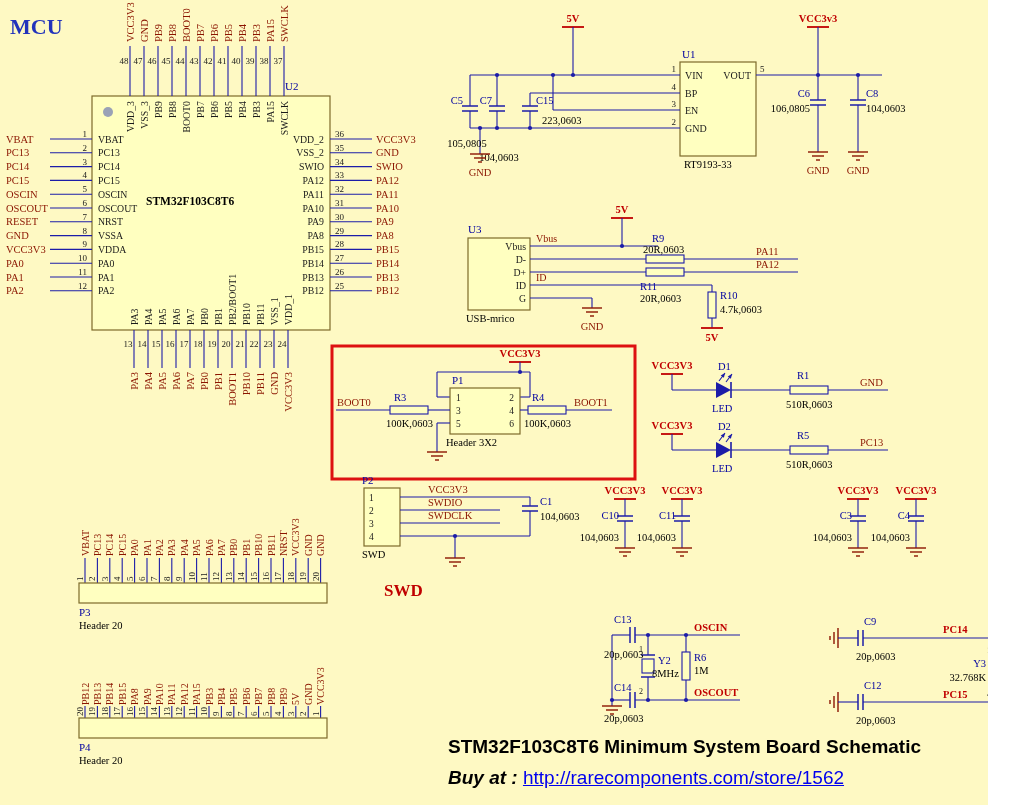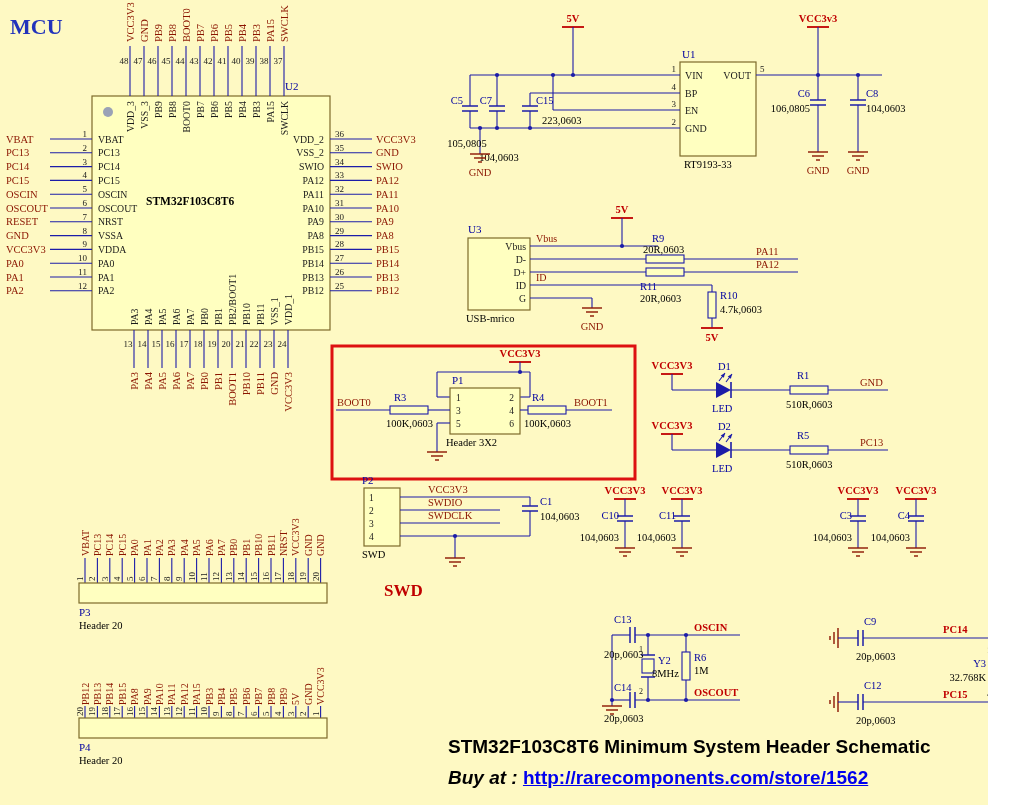--- a/index.html
+++ b/index.html
@@ -2,21 +2,21 @@
 <html><head>
 <meta charset="utf-8">
 <style>
   html,body{margin:0;padding:0;background:#ffffff;}
   .canvas{position:relative;width:988px;height:805px;background:#fef9c3;overflow:hidden;font-family:"Liberation Serif",serif;}
   svg{position:absolute;left:0;top:0;}
   svg text{font-family:"Liberation Serif",serif;}
   .title-block{position:absolute;left:448px;top:736px;font-family:"Liberation Sans",sans-serif;font-weight:bold;font-size:19px;color:#000;line-height:1.15;}
   .title-line{margin-bottom:9px;}
   .buy-prefix{white-space:pre;font-style:italic;}
-  .buy-link{color:#0000ee;text-decoration:underline;font-weight:bold;}
+  .buy-link{color:#0000ee;text-decoration:underline;font-weight:normal;}
 </style>
 </head>
 <body>
 
 <div class="canvas">
   <svg id="schematic" width="1024" height="805" viewBox="0 0 1024 805">
       <text x="10" y="34" fill="#2233bb" font-size="22" text-anchor="start" font-weight="bold">MCU</text>
       <rect x="92" y="96" width="238" height="234" fill="#ffffc0" stroke="#7d6a2a" stroke-width="1.2"></rect>
       <text x="285" y="90" fill="#0000a0" font-size="11" text-anchor="start">U2</text>
       <circle cx="108" cy="112" r="5" fill="#9aa2b6"></circle>
@@ -685,16 +685,16 @@
       <line x1="308.20000000000005" y1="706" x2="308.20000000000005" y2="718" stroke="#1c1ca8" stroke-width="1.1"></line>
       <text transform="translate(306.20000000000005 716) rotate(-90)" fill="#1a1a1a" font-size="9" text-anchor="start">2</text>
       <text transform="translate(324.1 705) rotate(-90)" fill="#8b1500" font-size="10" text-anchor="start">VCC3V3</text>
       <line x1="320.6" y1="706" x2="320.6" y2="718" stroke="#1c1ca8" stroke-width="1.1"></line>
       <text transform="translate(318.6 716) rotate(-90)" fill="#1a1a1a" font-size="9" text-anchor="start">1</text>
       <rect x="79" y="718" width="248" height="20" fill="#ffffc0" stroke="#7d6a2a" stroke-width="1.2"></rect>
       <text x="79" y="751" fill="#0000a0" font-size="11" text-anchor="start">P4</text>
       <text x="79" y="764" fill="#000000" font-size="10.5" text-anchor="start">Header 20</text>
     </svg>
   <div class="title-block">
-    <div class="title-line">STM32F103C8T6 Minimum System Header Schematic</div>
+    <div class="title-line">STM32F103C8T6 Minimum System Board Schematic</div>
     <div class="buy-line"><span class="buy-prefix">Buy at : </span><a class="buy-link" href="#">http://rarecomponents.com/store/1562</a></div>
   </div>
 </div>
 
 </body></html>

